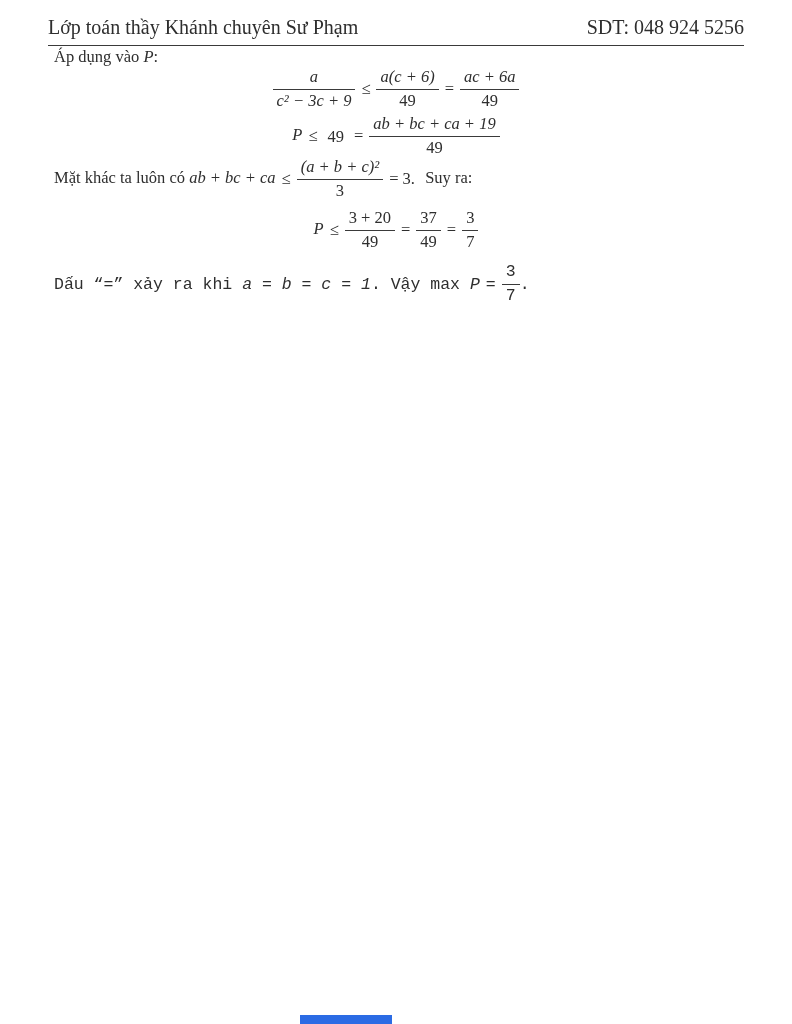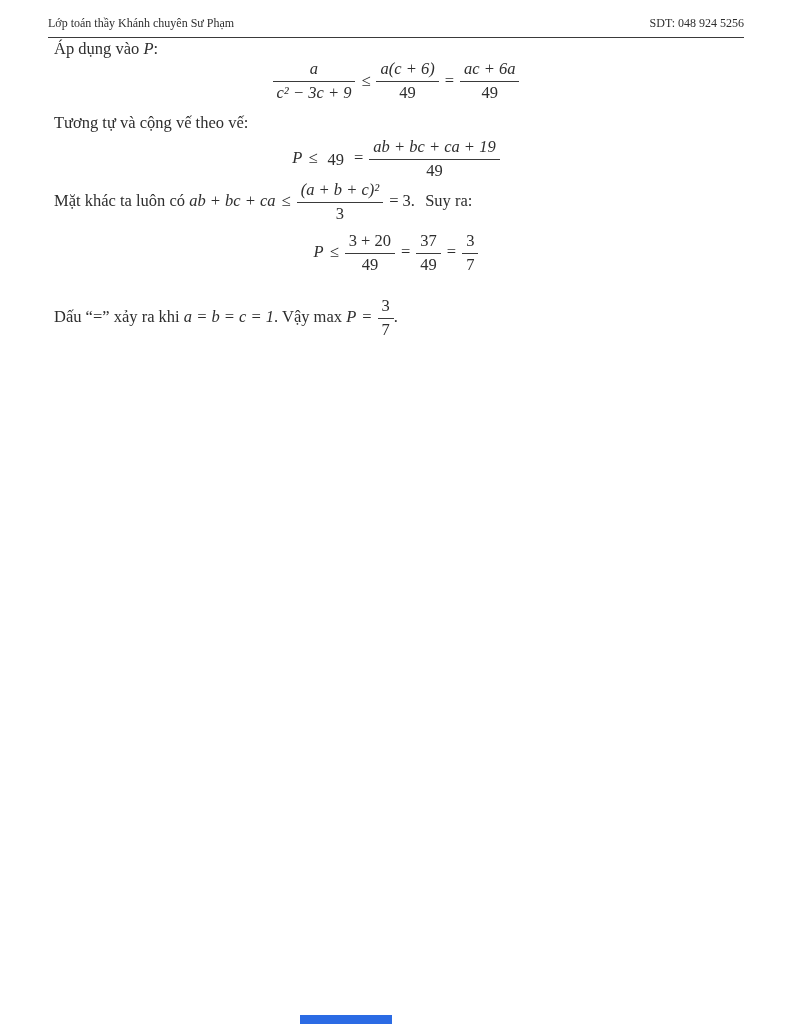--- a/index.html
+++ b/index.html
@@ -14,31 +14,31 @@
     font-size: 16.5px;
   }
   .header {
     display: flex;
     justify-content: space-between;
     align-items: flex-end;
     margin: 0 48px;
     padding-top: 16px;
     padding-bottom: 6px;
     border-bottom: 1.5px solid #3a3a3a;
-    font-size: 12px;
+    font-size: 20px;
   }
   .line {
     margin: 0 48px;
     padding-left: 6px;
     line-height: 1.3;
   }
   .p1 { }
   .p2 { margin-top: 9px; }
   .p3 { }
-  .p4 { margin-top: 22px; }
+  .p4 { margin-top: 11px; font-family: Liberation Mono, monospace; }
   .disp {
     text-align: center;
     margin: 0 48px;
   }
   .eq1 { margin-top: 1px; }
   .eq2 { margin-top: 4px; }
   .eq3 { margin-top: 8px; }
   .mi { font-style: italic; }
   .rel {
     font-style: normal;
@@ -76,21 +76,20 @@
 
   <div class="header">
     <span>Lớp toán thầy Khánh chuyên Sư Phạm</span>
     <span>SDT: 048 924 5256</span>
   </div>
 
   <p class="line p1"><span>Áp dụng vào </span><span class="mi">P</span><span>:</span></p>
 
   <div class="disp eq1"><span class="frac"><span class="num">a</span><span class="den">c² − 3c + 9</span></span><span class="rel">≤</span><span class="frac"><span class="num">a(c + 6)</span><span class="den up">49</span></span><span class="rel">=</span><span class="frac"><span class="num">ac + 6a</span><span class="den up">49</span></span></div>
 
-  <p class="line p2">Tương tự và cộng vế theo vế:</p>
 
   <div class="disp eq2"><span class="mi">P</span><span class="rel">≤</span><span class="frac"><span class="den up">49</span></span><span class="rel">=</span><span class="frac"><span class="num">ab + bc + ca + 19</span><span class="den up">49</span></span></div>
 
   <p class="line p3"><span>Mặt khác ta luôn có </span><span class="mi">ab + bc + ca</span><span class="rel">≤</span><span class="frac"><span class="num">(a + b + c)²</span><span class="den up">3</span></span><span class="rel">= 3.</span><span> Suy ra:</span></p>
 
   <div class="disp eq3"><span class="mi">P</span><span class="rel">≤</span><span class="frac"><span class="num up">3 + 20</span><span class="den up">49</span></span><span class="rel">=</span><span class="frac"><span class="num up">37</span><span class="den up">49</span></span><span class="rel">=</span><span class="frac"><span class="num up">3</span><span class="den up">7</span></span></div>
 
   <p class="line p4"><span>Dấu “=” xảy ra khi </span><span class="mi">a = b = c = 1</span><span>. Vậy max </span><span class="mi">P</span><span class="rel">=</span><span class="frac"><span class="num up">3</span><span class="den up">7</span></span><span>.</span></p>
 
   <div class="bottom-bar" style="background:#2b6be4"></div>

